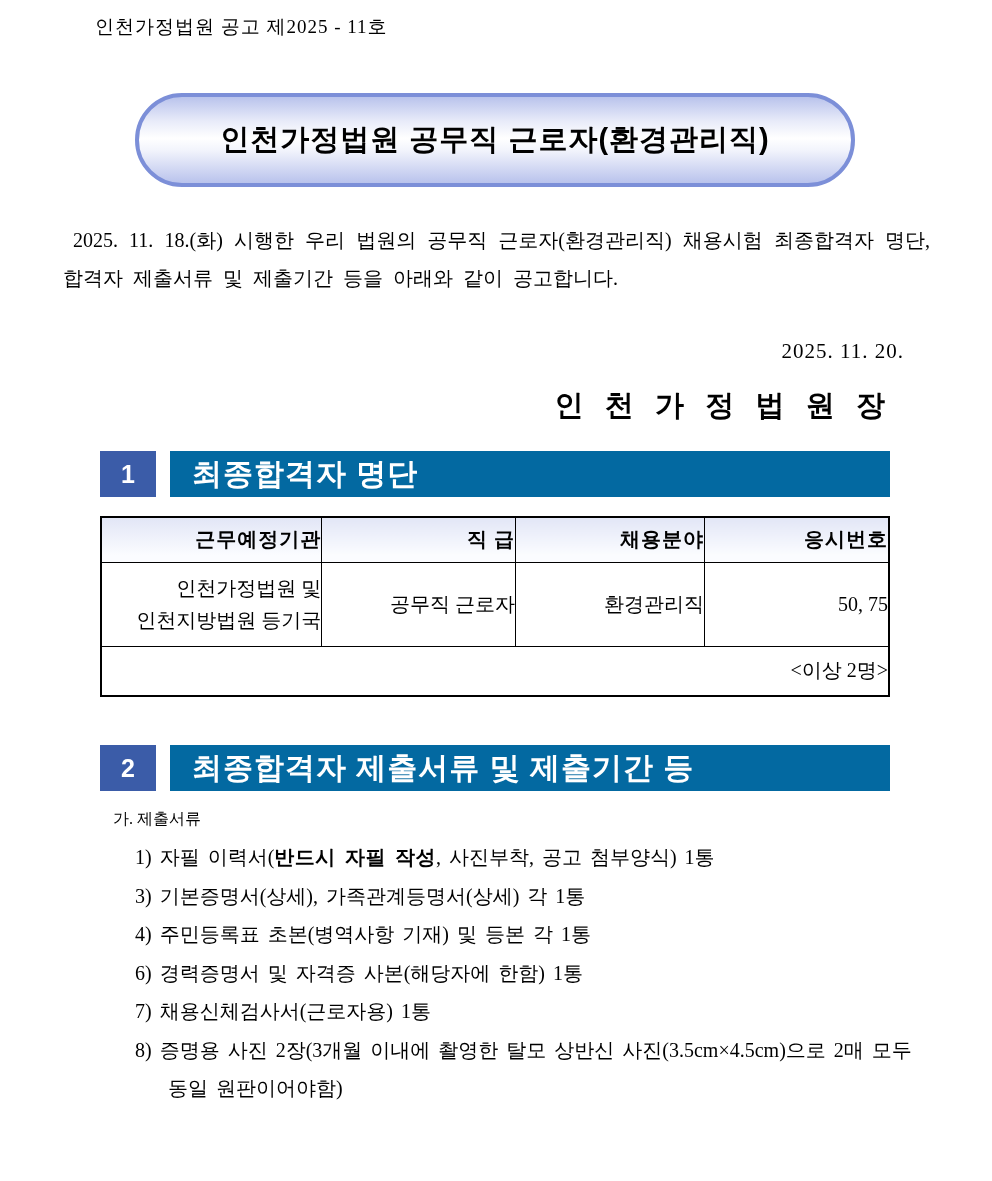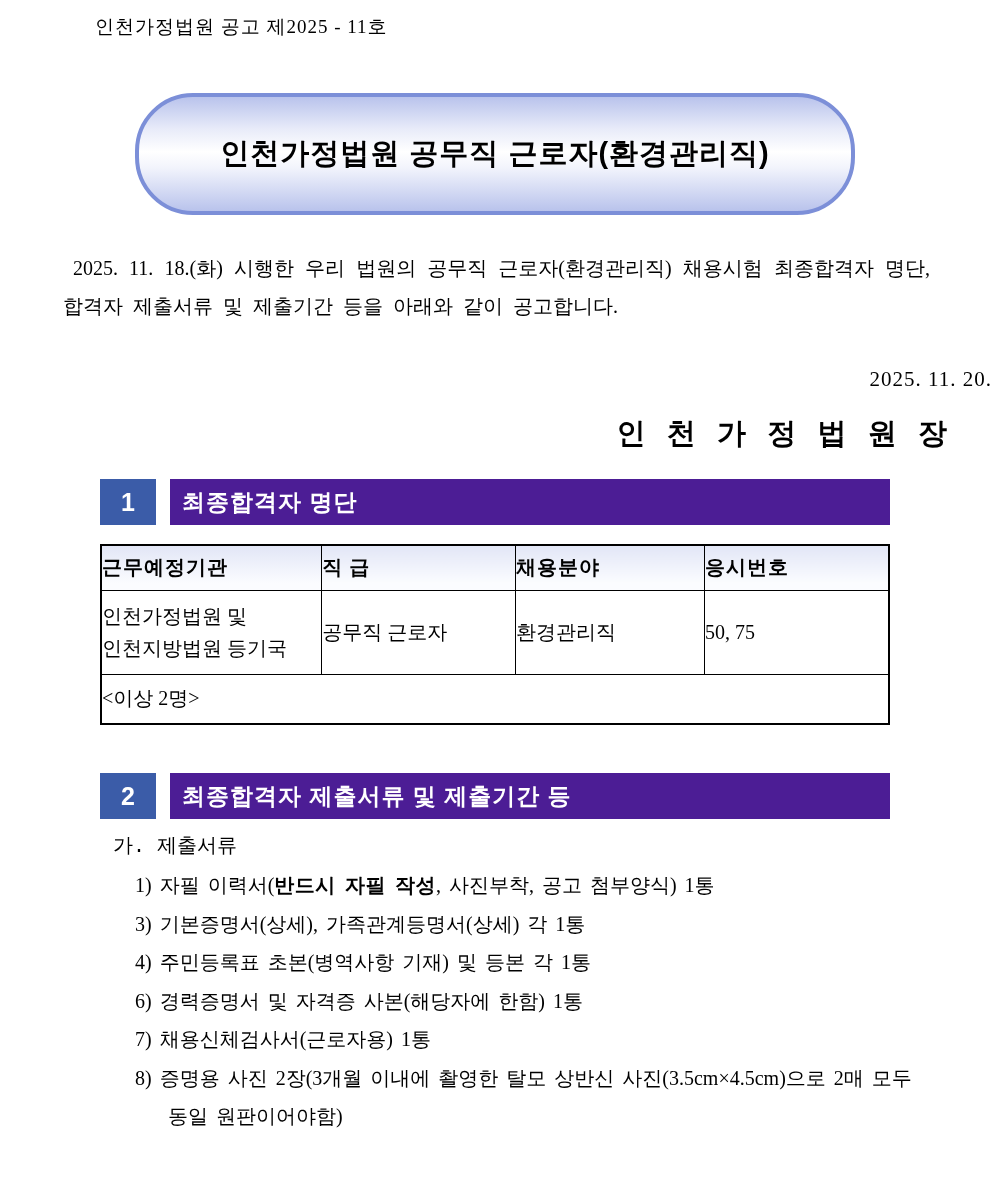--- a/index.html
+++ b/index.html
@@ -13,21 +13,21 @@
     overflow: hidden;
   }
   .doc-header {
     padding: 14px 0 0 95px;
     font-size: 19px;
     letter-spacing: 1px;
   }
   .title-box {
     margin: 53px 0 0 135px;
     width: 720px;
-    height: 122px;
+    height: 94px;
     border: 4px solid #7c8fd8;
     border-radius: 58px;
     background: linear-gradient(to bottom, #b9c3ec 0%, #e8ebf9 28%, #ffffff 48%, #f2f4fc 62%, #b9c3ec 100%);
     display: flex;
     flex-direction: column;
     justify-content: center;
     align-items: center;
     gap: 10px;
     font-family: "Liberation Sans", "DejaVu Sans", sans-serif;
     font-weight: bold;
@@ -38,27 +38,28 @@
   .intro {
     margin: 34px 62px 0 63px;
     font-size: 20px;
     line-height: 38px;
     text-align: justify;
     word-spacing: 5px;
     text-indent: 10px;
   }
   .date-line {
     margin-top: 42px;
+    padding-right: 88px;
     text-align: right;
     font-size: 21px;
     letter-spacing: 1px;
   }
   .signature-line {
     margin-top: 22px;
-    padding-right: 38px;
+    padding-right: 100px;
     text-align: right;
     font-size: 29px;
     font-weight: bold;
     letter-spacing: 7px;
   }
   .section-header {
     margin-left: 100px;
     width: 790px;
     height: 46px;
     display: flex;
@@ -71,56 +72,55 @@
     width: 56px;
     background: #3b5ca8;
     display: flex;
     align-items: center;
     justify-content: center;
     font-size: 25px;
   }
   .section-header .gap { width: 14px; background: #ffffff; }
   .section-header .bar {
     flex: 1;
-    background: #4c1d95;
+    background: #0369a1;
     display: flex;
     align-items: center;
-    padding-left: 12px;
-    font-size: 23px;
+    padding-left: 22px;
+    font-size: 30px;
     letter-spacing: 1px;
   }
   .sec1 { margin-top: 25px; }
   .sec2 { margin-top: 48px; }
   table.results {
     margin: 19px 0 0 100px;
     width: 790px;
     border-collapse: collapse;
     border: 2px solid #000000;
     font-size: 20px;
-    text-align: left;
+    text-align: right;
   }
   table.results th, table.results td {
     border: 1px solid #000000;
     vertical-align: middle;
   }
   table.results th {
     height: 45px;
     font-weight: bold;
     background: linear-gradient(to bottom, #e2e6f6 0%, #fbfcff 85%);
     letter-spacing: 1px;
   }
   table.results td.data { height: 84px; line-height: 32px; }
   table.results td.footer-note { height: 50px; }
   .col1 { width: 28%; } .col2 { width: 24.6%; } .col3 { width: 24%; } .col4 { width: 23.4%; }
   .submission { margin-top: 11px; }
   .sub-heading {
     margin-left: 113px;
-    font-size: 20px;
+    font-size: 16px;
     line-height: 34px;
-    font-family: Liberation Mono, monospace;
   }
   .sub-items { margin: 2px 0 0 135px; width: 800px; }
   .sub-item {
     font-size: 20px;
     line-height: 38.5px;
     padding-left: 33px;
     text-indent: -33px;
     word-spacing: 3px;
   }
   .sub-item b { font-family: "Liberation Sans", "DejaVu Sans", sans-serif; letter-spacing: 0.5px; }

